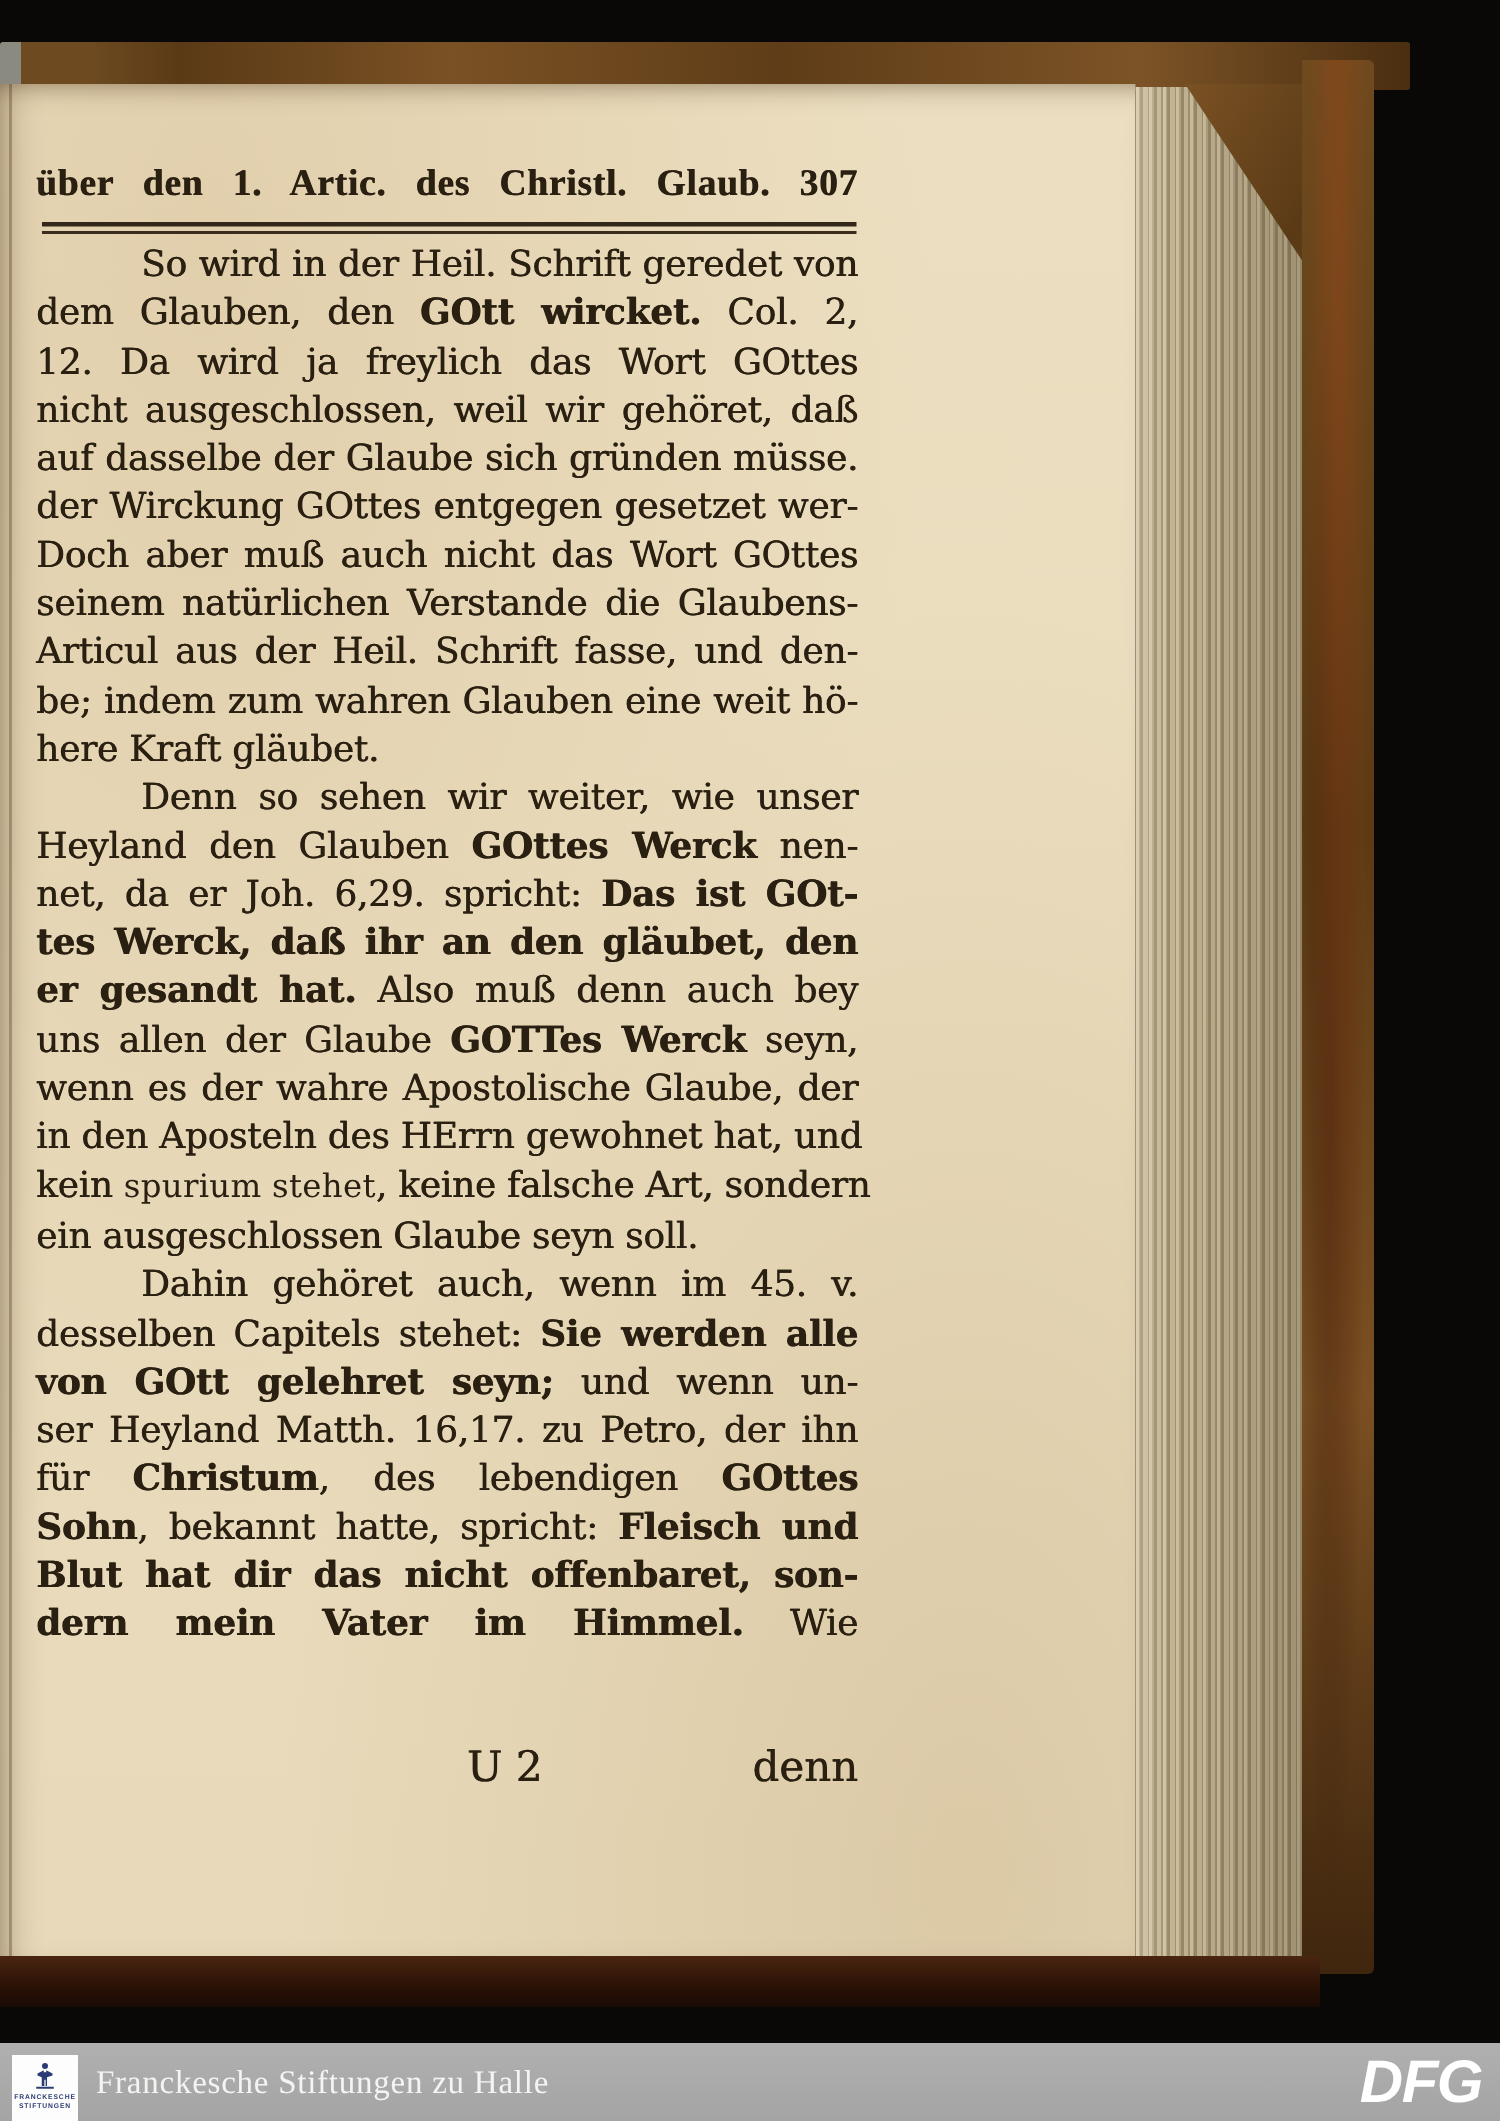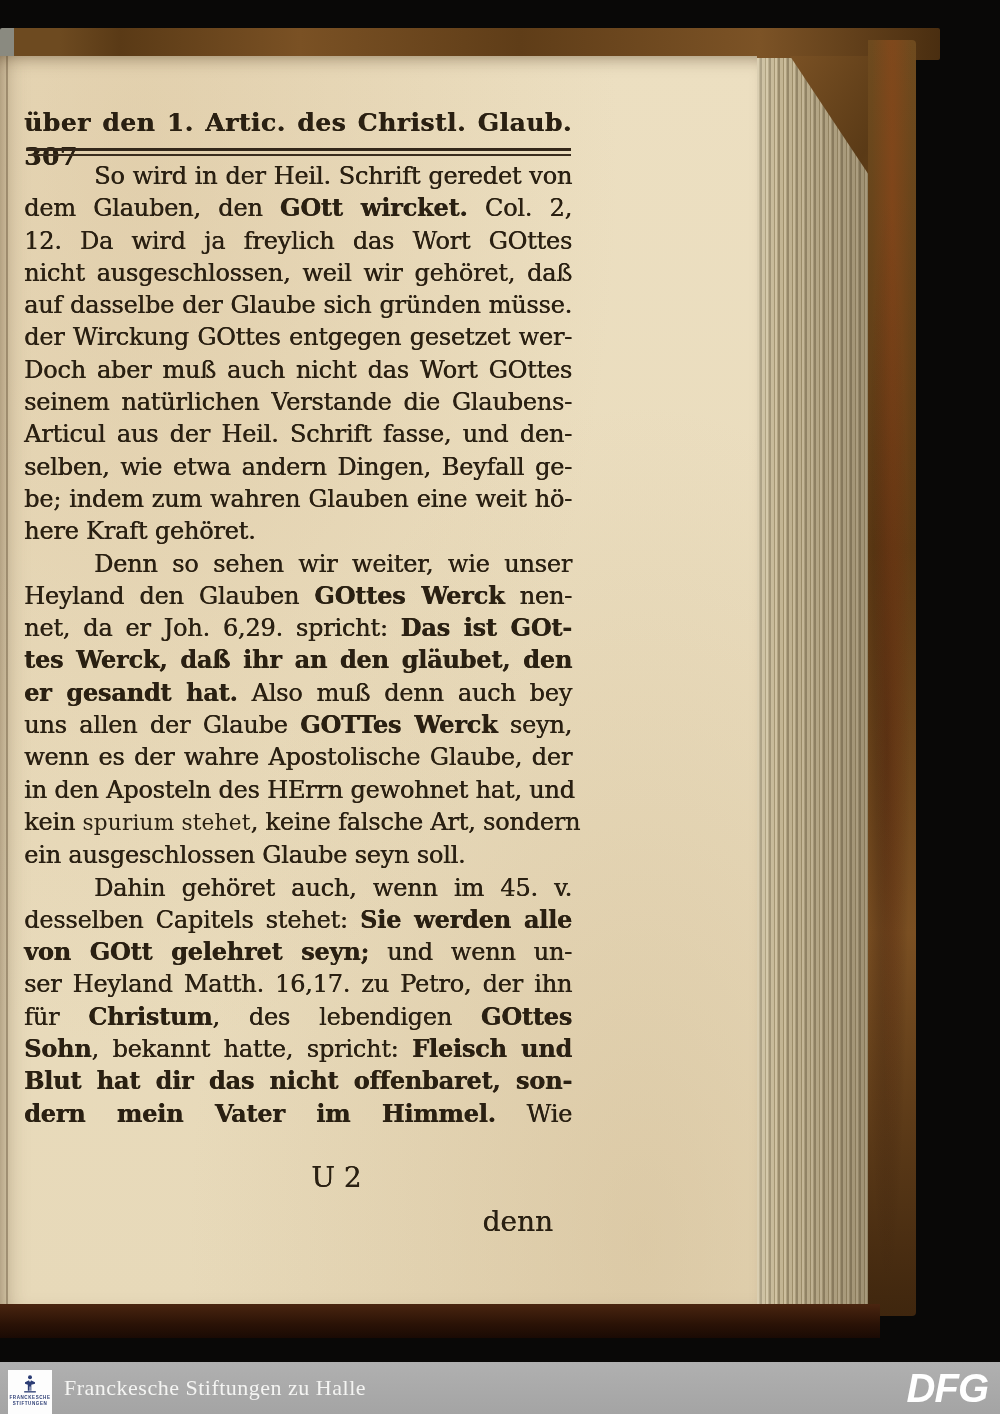--- a/index.html
+++ b/index.html
@@ -52,39 +52,40 @@
   
   .text-col{
     position:absolute;left:24px;top:0;width:548px;height:100%;
     color:#2a2012;
   }
   .pg-header{
     position:absolute;top:50px;left:0;width:100%;height:34px;line-height:34px;
     font-size:25px;font-weight:bold;letter-spacing:.5px;
     text-align:justify;text-align-last:justify;
     text-shadow:.4px 0 0 currentColor;
+    font-family:Liberation Serif, serif;
   }
   .rule1{position:absolute;top:92px;left:4px;width:99%;height:3px;background:#33271a;}
   .rule2{position:absolute;top:98px;left:4px;width:99%;height:2px;background:#3a2d1e;}
   #text-lines{position:absolute;top:104px;left:0;width:100%;}
   .tl{
     width:100%;font-size:24px;line-height:32.3px;white-space:nowrap;
     text-align:justify;text-align-last:justify;
     text-shadow:.4px 0 0 currentColor;letter-spacing:-.2px;
   }
   .tl.ind{padding-left:70px;box-sizing:border-box;}
   .tl.short{text-align:left;text-align-last:left;}
   .em{font-weight:bold;}
   .lat{font-size:.9em;text-shadow:none;letter-spacing:.2px;}
   .sig-row{
     position:absolute;top:1105px;left:0;width:100%;height:33px;
     font-size:28px;line-height:33px;text-shadow:.4px 0 0 currentColor;
   }
   .sig-mark{position:absolute;left:57%;transform:translateX(-50%);}
-  .catchword{position:absolute;right:19px;margin-top:44px;}
+  .catchword{position:absolute;right:0;}
   
   .footer-bar{
     position:absolute;left:0;bottom:0;width:1000px;height:52px;
     background:linear-gradient(#b0b0b0,#a4a4a4);
     margin-top:34px;
   }
   .logo-box{
     position:absolute;left:8px;top:8px;width:44px;height:44px;background:#fdfdfd;
     display:flex;flex-direction:column;align-items:center;justify-content:flex-start;
     padding-top:3px;box-sizing:border-box;
@@ -118,23 +119,22 @@
     <div id="text-lines">
         <div class="tl ind"><span class="fr">So wird in der Heil. Schrift geredet von</span></div>
         <div class="tl"><span class="fr">dem Glauben, den </span><span class="em">GOtt wircket.</span><span class="fr"> Col. 2,</span></div>
         <div class="tl"><span class="fr">12.  Da wird ja freylich das Wort GOttes</span></div>
         <div class="tl"><span class="fr">nicht ausgeschlossen, weil wir gehöret, daß</span></div>
         <div class="tl"><span class="fr">auf dasselbe der Glaube sich gründen müsse.</span></div>
         <div class="tl"><span class="fr">der Wirckung GOttes entgegen gesetzet wer-</span></div>
         <div class="tl"><span class="fr">Doch aber muß auch nicht das Wort GOttes</span></div>
         <div class="tl"><span class="fr">seinem natürlichen Verstande die Glaubens-</span></div>
         <div class="tl"><span class="fr">Articul aus der Heil. Schrift fasse, und den-</span></div>
-        <div class="tl"><span class="fr">selben, wie etwa andern Dingen, Beyfall ge-</span></div>
         <div class="tl"><span class="fr">be; indem zum wahren Glauben eine weit hö-</span></div>
-        <div class="tl short"><span class="fr">here Kraft gehöret.</span></div>
+        <div class="tl short"><span class="fr">here Kraft gläubet.</span></div>
         <div class="tl ind"><span class="fr">Denn so sehen wir weiter, wie unser</span></div>
         <div class="tl"><span class="fr">Heyland den Glauben </span><span class="em">GOttes Werck</span><span class="fr"> nen-</span></div>
         <div class="tl"><span class="fr">net, da er Joh. 6,29. spricht: </span><span class="em">Das ist GOt-</span></div>
         <div class="tl"><span class="em">tes Werck, daß ihr an den gläubet, den</span></div>
         <div class="tl"><span class="em">er gesandt hat.</span><span class="fr">  Also muß denn auch bey</span></div>
         <div class="tl"><span class="fr">uns allen der Glaube </span><span class="em">GOTTes Werck</span><span class="fr"> seyn,</span></div>
         <div class="tl"><span class="fr">wenn es der wahre Apostolische Glaube, der</span></div>
         <div class="tl"><span class="fr">in den Aposteln des HErrn gewohnet hat, und</span></div>
         <div class="tl"><span class="fr">kein </span><span class="lat">spurium stehet</span><span class="fr">, keine falsche Art, sondern</span></div>
         <div class="tl short"><span class="fr">ein ausgeschlossen Glaube seyn soll.</span></div>

